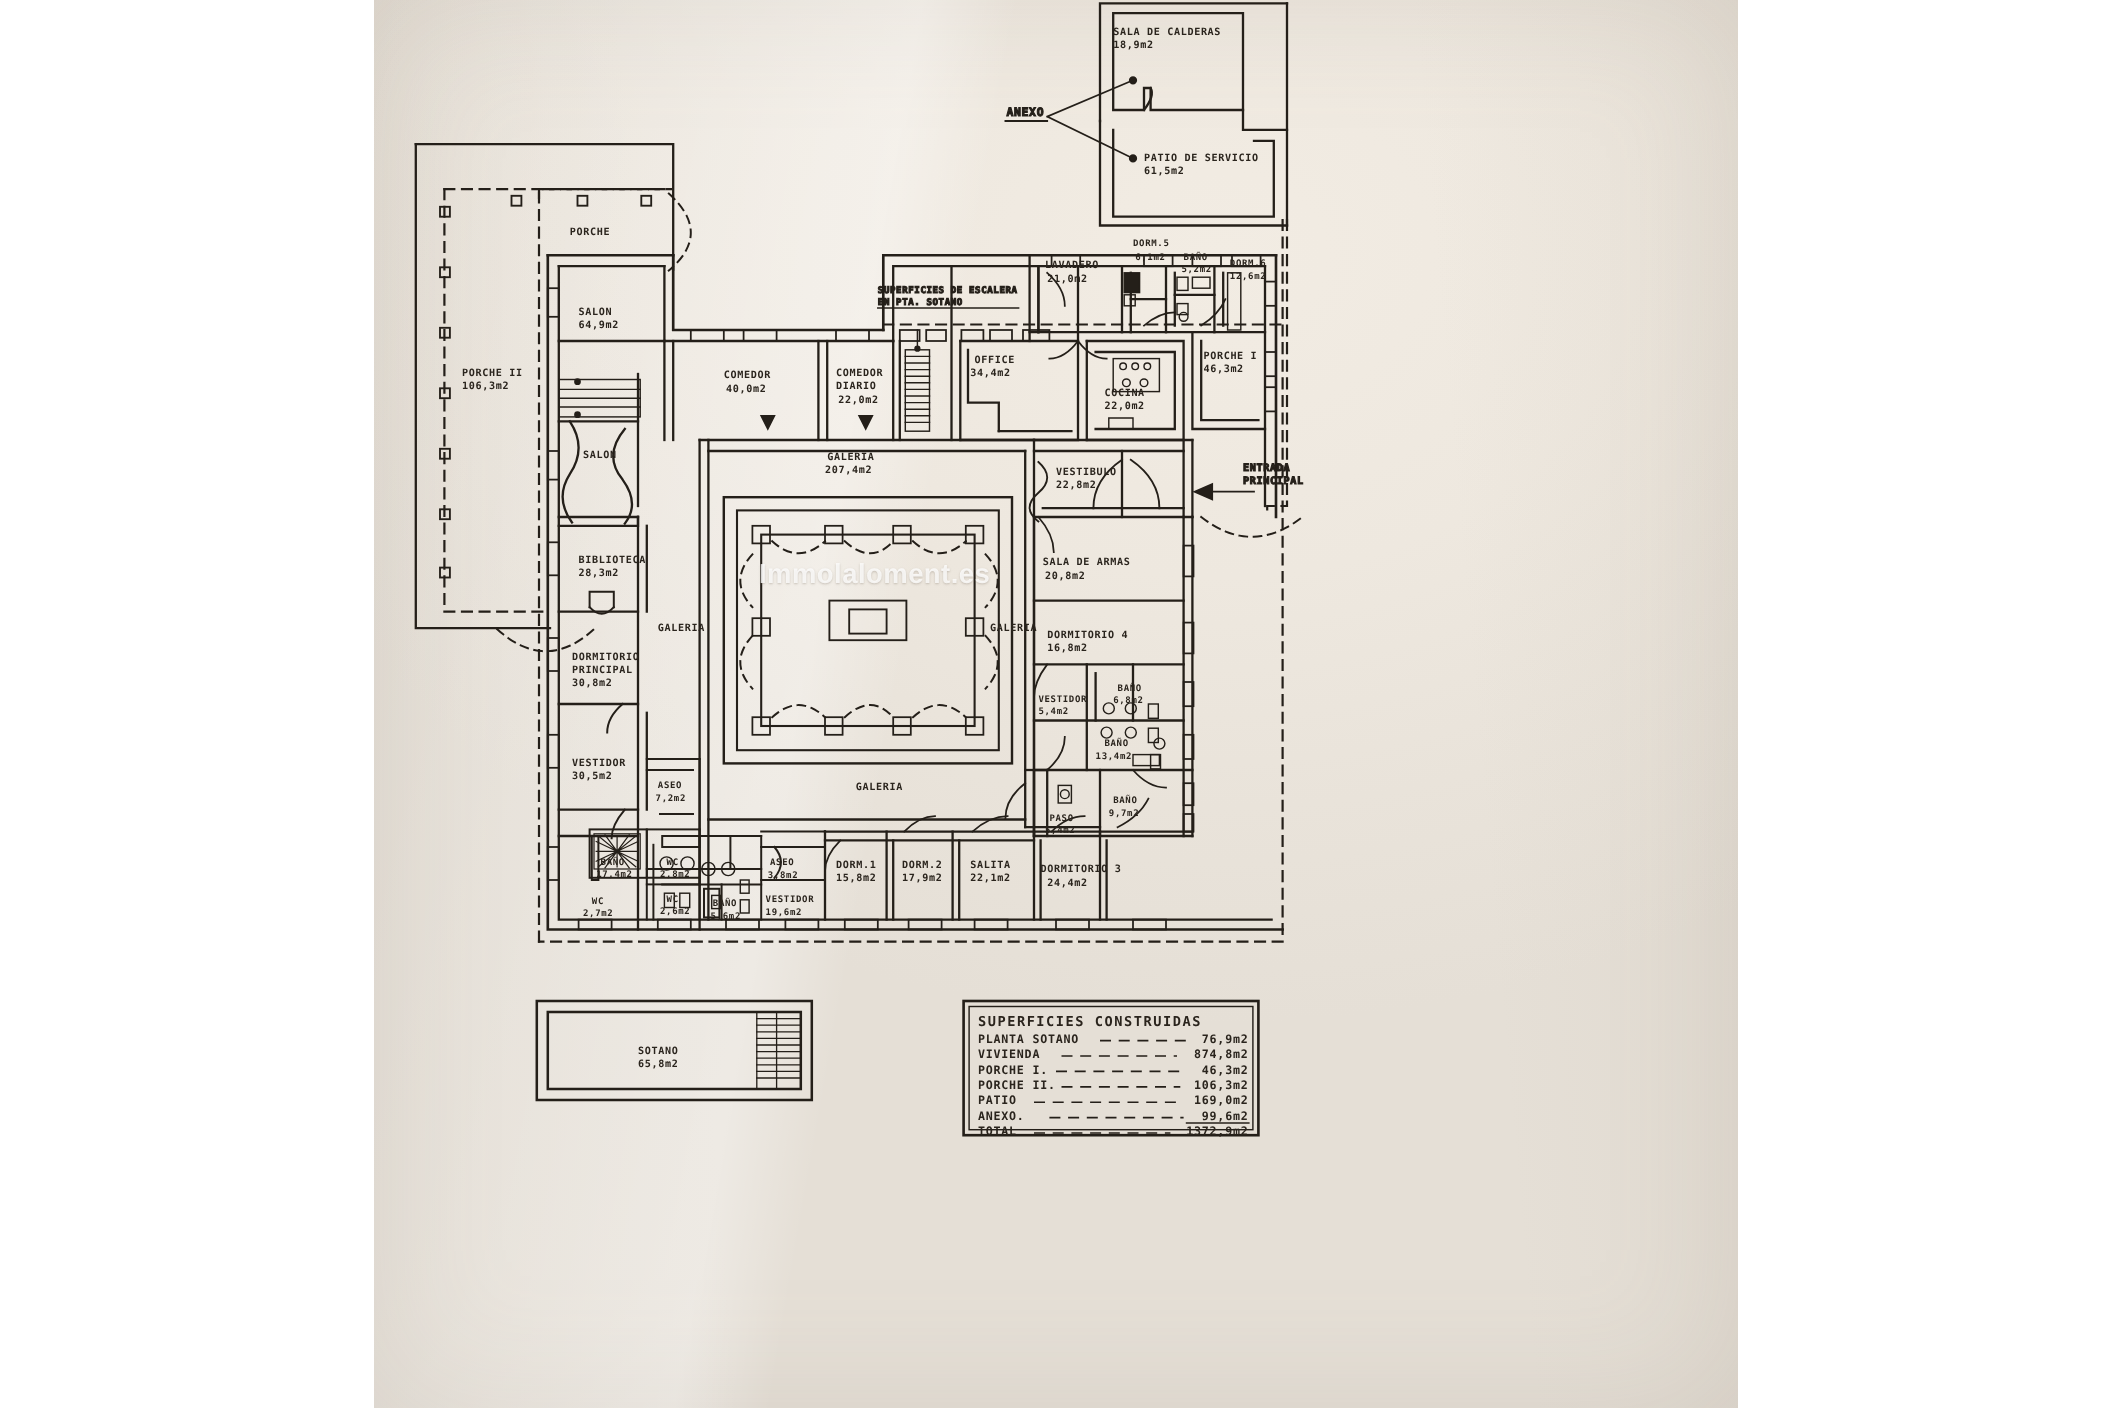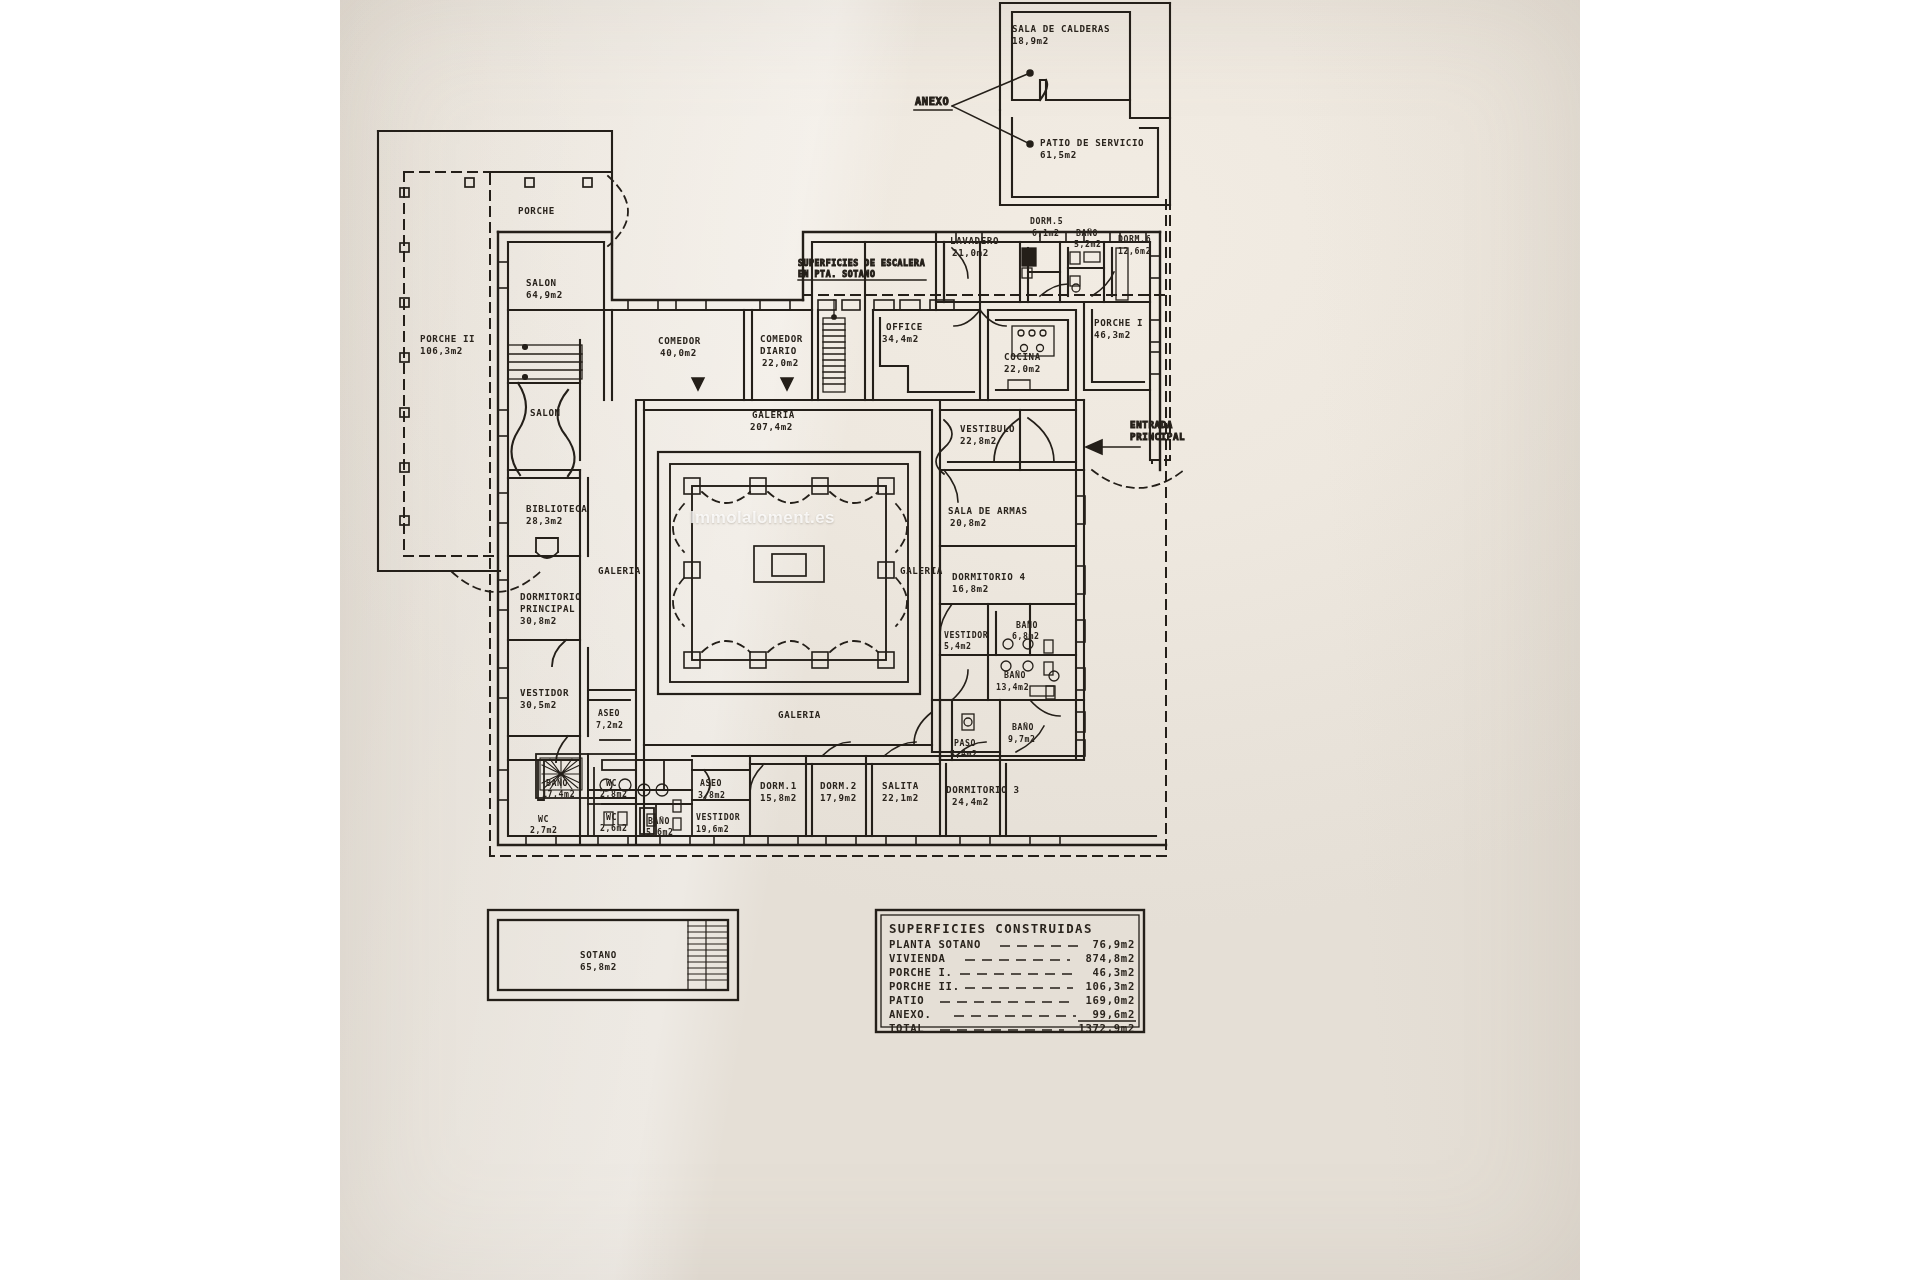--- a/index.html
+++ b/index.html
@@ -45,21 +45,21 @@
     left: 340px;
     top: 0;
     width: 1240px;
     height: 1280px;
   }
   .wm {
     position: absolute;
     left: 690px;
     top: 508px;
     font-family: "Liberation Sans", sans-serif;
-    font-size: 17px;
+    font-size: 25px;
     font-weight: 700;
     color: rgba(255,255,255,0.80);
     letter-spacing: 0.4px;
     text-shadow: 0 1px 2px rgba(120,110,95,0.35);
     pointer-events: none;
     white-space: nowrap;
   }
   svg text {
     font-family: "DejaVu Sans Mono", monospace;
     fill: #2a241d;

